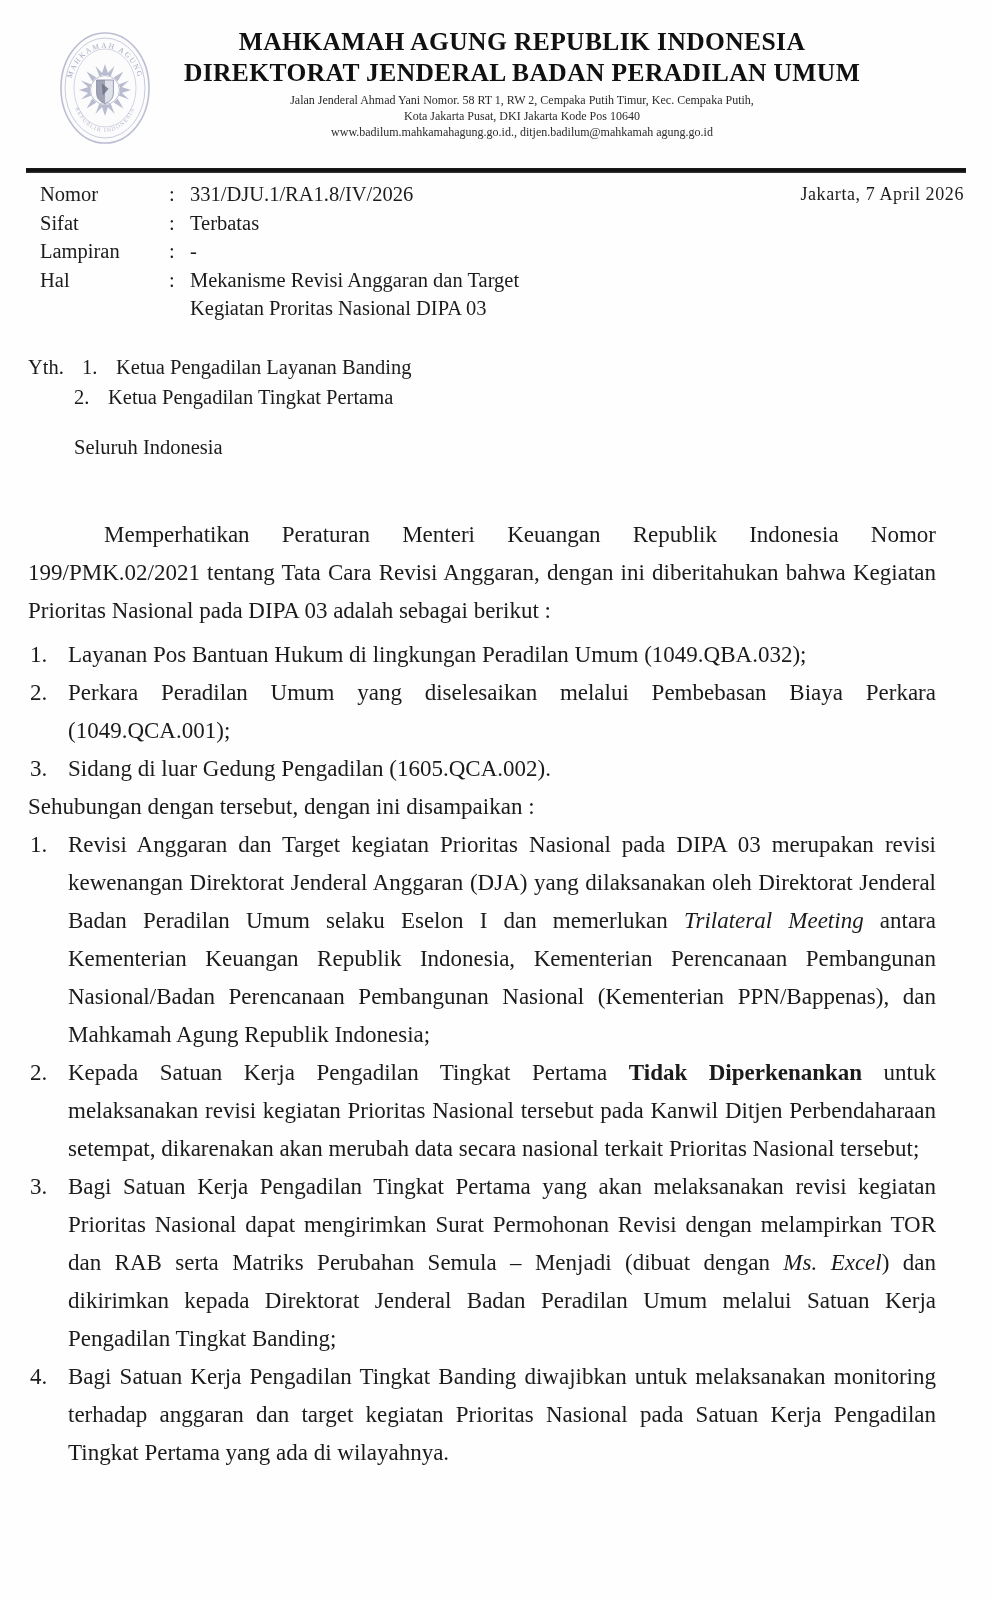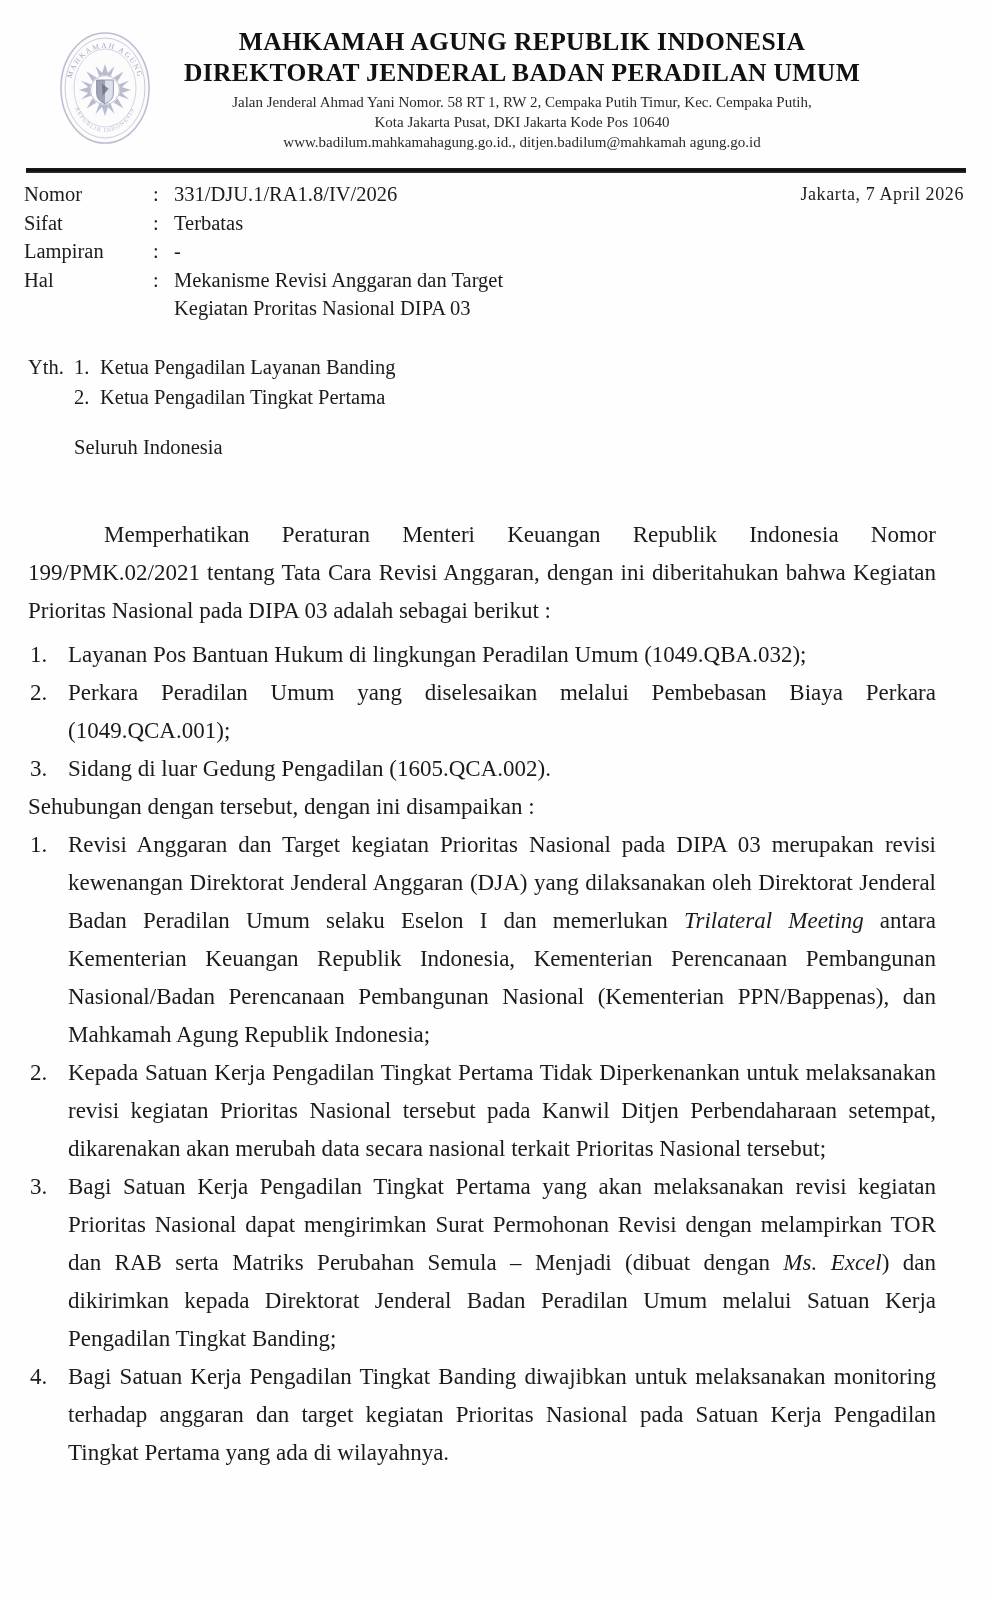--- a/index.html
+++ b/index.html
@@ -44,40 +44,40 @@
   }
   .org-line1, .org-line2 {
     font-weight: bold;
     letter-spacing: 0.4px;
     color: #111;
     line-height: 1.22;
   }
   .org-line1 { font-size: 25.5px; }
   .org-line2 { font-size: 25.5px; }
   .addr {
-    font-size: 15px;
+    font-size: 12px;
     line-height: 1.34;
     color: #2a2a2a;
     margin-top: 4px;
   }
   .addr div { white-space: nowrap; }
 
   .rule {
     position: absolute;
     left: 26px;
     top: 168px;
     width: 940px;
     height: 5px;
     background: linear-gradient(180deg,#1d1d1d 0%, #0c0c0c 55%, #3a3a3a 100%);
   }
 
   
   .meta {
     position: absolute;
-    left: 24px;
+    left: 40px;
     top: 180px;
     width: 940px;
     font-size: 20.5px;
     line-height: 28.6px;
   }
   .meta-row { display: flex; align-items: flex-start; }
   .meta-label { width: 129px; flex: 0 0 129px; }
   .meta-colon { width: 21px; flex: 0 0 21px; }
   .meta-value { flex: 1 1 auto; }
   .meta-value-cont { margin-left: 150px; }
@@ -94,21 +94,21 @@
 
   
   .recipients {
     position: absolute;
     left: 28px;
     top: 352px;
     width: 700px;
     font-size: 20.5px;
     line-height: 30px;
   }
-  .rcp-line { display: flex; }
+  .rcp-line { display: flex; gap: 8px; }
   .rcp-yth { width: 46px; flex: 0 0 46px; }
   .rcp-num { width: 26px; flex: 0 0 26px; }
   .rcp-indent { margin-left: 46px; }
   .rcp-di { margin-top: 2px; }
   .rcp-tail { margin-left: 46px; margin-top: 20px; }
 
   
   .body-block {
     position: absolute;
     left: 28px;
@@ -141,21 +141,21 @@
   ol.numlist > li .li-num {
     position: absolute;
     left: 2px;
     top: 0;
     width: 30px;
     text-align: left;
   }
   ol.numlist > li .li-text { display: block; }
   .gap-sm { height: 6px; }
   em.it { font-style: italic; }
-  strong.bd { font-weight: normal; }
+  strong.bd { font-weight: bold; }
 </style>
 </head>
 <body>
 
 <div class="page">
 
   <div class="letterhead">
 
     <div class="seal">
       <svg viewBox="0 0 106 124" xmlns="http://www.w3.org/2000/svg">

